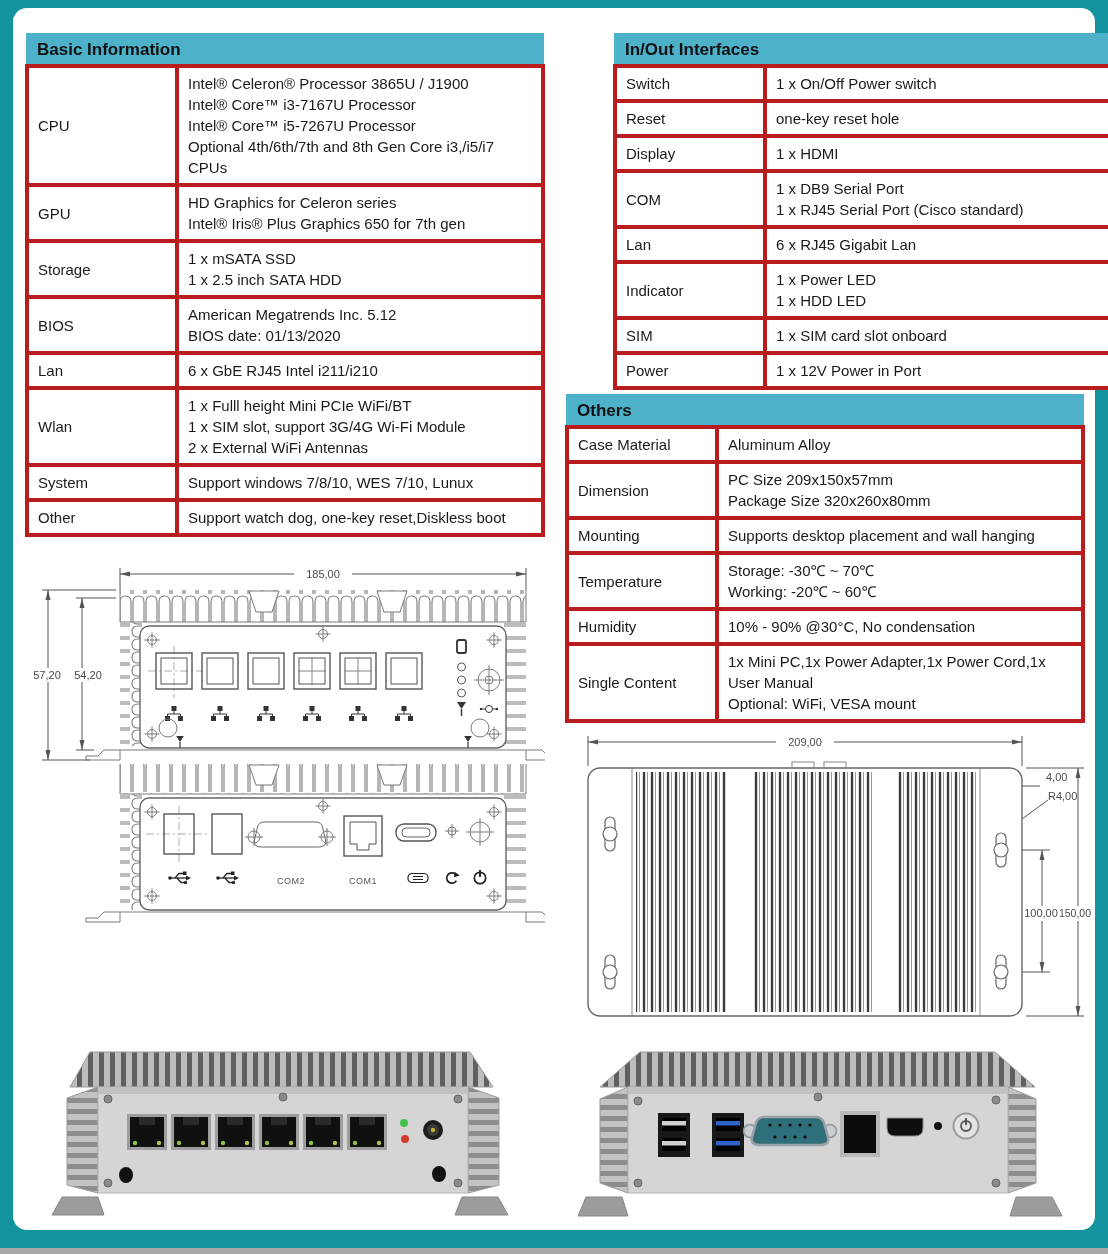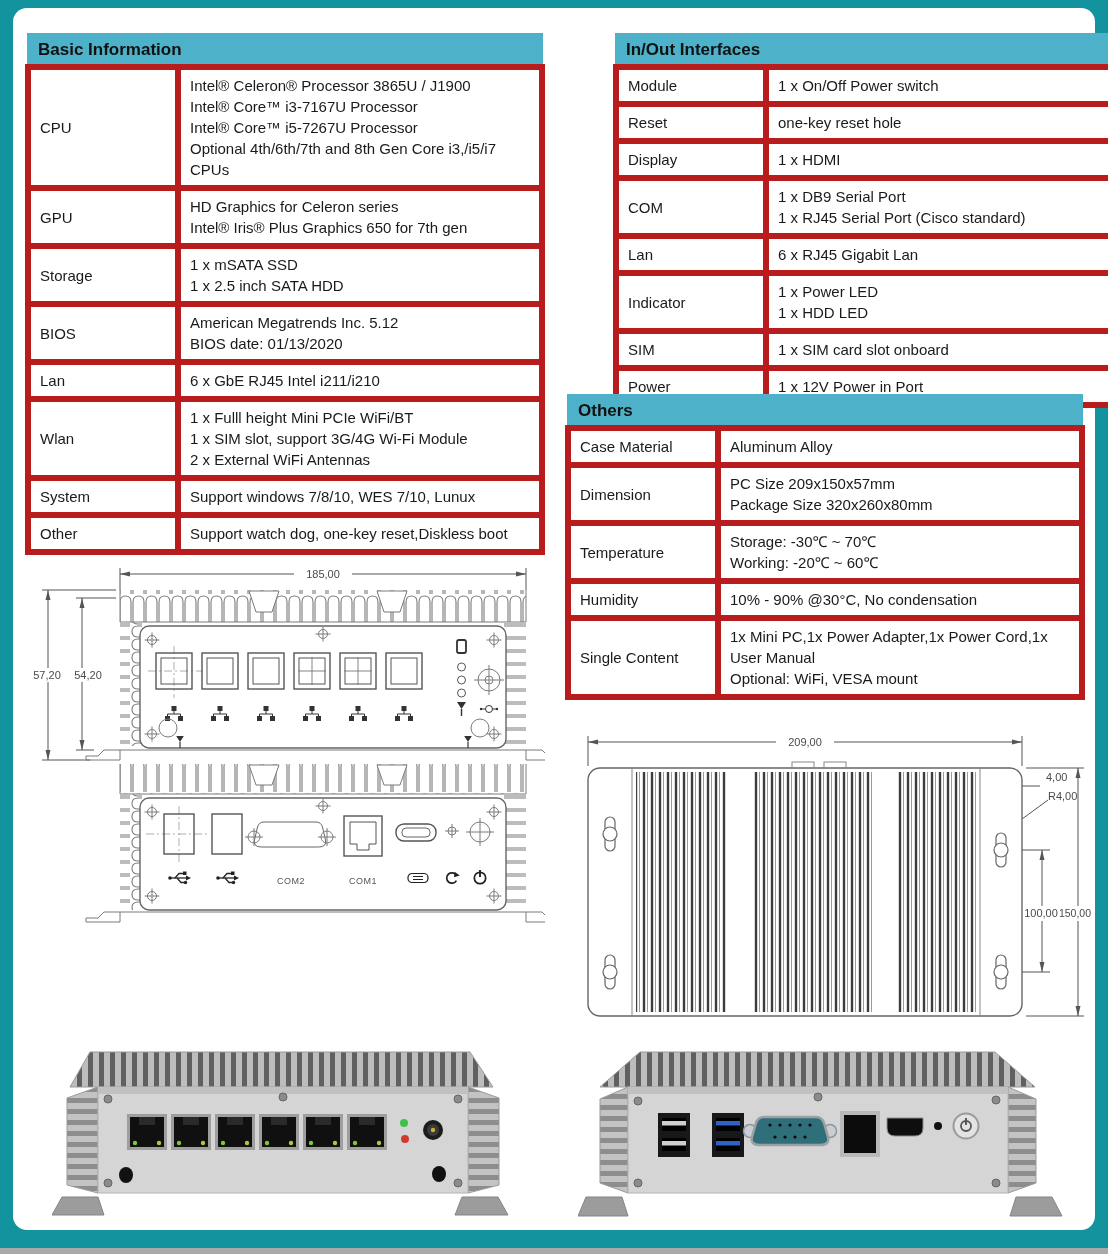--- a/index.html
+++ b/index.html
@@ -5,21 +5,21 @@
   html,body{margin:0;padding:0;background:#e9e9e9;}
   .sheet{position:relative;width:1108px;height:1254px;background:#12939e;overflow:hidden;
          font-family:"Liberation Sans",sans-serif;color:#1a1a1a;}
   .grey-base{position:absolute;left:0;bottom:0;width:100%;height:6px;background:#a7a9aa;}
   .paper{position:absolute;left:13px;top:8px;width:1082px;height:1222px;background:#ffffff;border-radius:14px;}
 
   table.spec{position:absolute;border-collapse:collapse;table-layout:fixed;width:520px;
              font-size:15px;line-height:21px;background:#fff;}
   table.spec th{background:#4db1c9;border:2px solid #4db1c9;text-align:left;
                 font-size:17px;font-weight:bold;color:#111;padding:4px 9px;}
-  table.spec td{border:6px solid #b91c1c;padding:5px 9px;vertical-align:middle;}
+  table.spec td{border:4px solid #b91c1c;padding:5px 9px;vertical-align:middle;}
   table.spec td.lbl{width:150px;}
   table.spec td.val{white-space:pre-line;}
   #tbl-basic{left:25px;top:33px;}
   #tbl-io{left:595px;top:33px;margin-left:18px;}
   #tbl-others{left:565px;top:394px;border-radius:30px;}
 
   .drawing,.photo{position:absolute;}
   svg text{font-family:"Liberation Sans",sans-serif;font-size:11px;fill:#4a4a4a;}
   svg text.com{font-size:9px;fill:#555;letter-spacing:.5px;}
   svg text.dim{font-size:11px;fill:#4a4a4a;}
@@ -91,21 +91,21 @@
         <col style="width:150px">
         <col>
       </colgroup>
     <thead>
         <tr>
           <th colspan="2">In/Out Interfaces</th>
         </tr>
       </thead>
     <tbody>
       <tr>
-          <td class="lbl">Module</td>
+          <td class="lbl">Switch</td>
           <td class="val">1 x On/Off Power switch</td>
         </tr>
       <tr>
           <td class="lbl">Reset</td>
           <td class="val">one-key reset hole</td>
         </tr>
       <tr>
           <td class="lbl">Display</td>
           <td class="val">1 x HDMI</td>
         </tr>
@@ -146,20 +146,24 @@
       </thead>
     <tbody>
       <tr>
           <td class="lbl">Case Material</td>
           <td class="val">Aluminum Alloy</td>
         </tr>
       <tr>
           <td class="lbl">Dimension</td>
           <td class="val">PC Size 209x150x57mm
 Package Size 320x260x80mm</td>
+        </tr>
+      <tr>
+          <td class="lbl">Mounting</td>
+          <td class="val">Supports desktop placement and wall hanging</td>
         </tr>
       <tr>
           <td class="lbl">Temperature</td>
           <td class="val">Storage: -30℃ ~ 70℃
 Working: -20℃ ~ 60℃</td>
         </tr>
       <tr>
           <td class="lbl">Humidity</td>
           <td class="val">10% - 90%  @30°C, No condensation</td>
         </tr>

